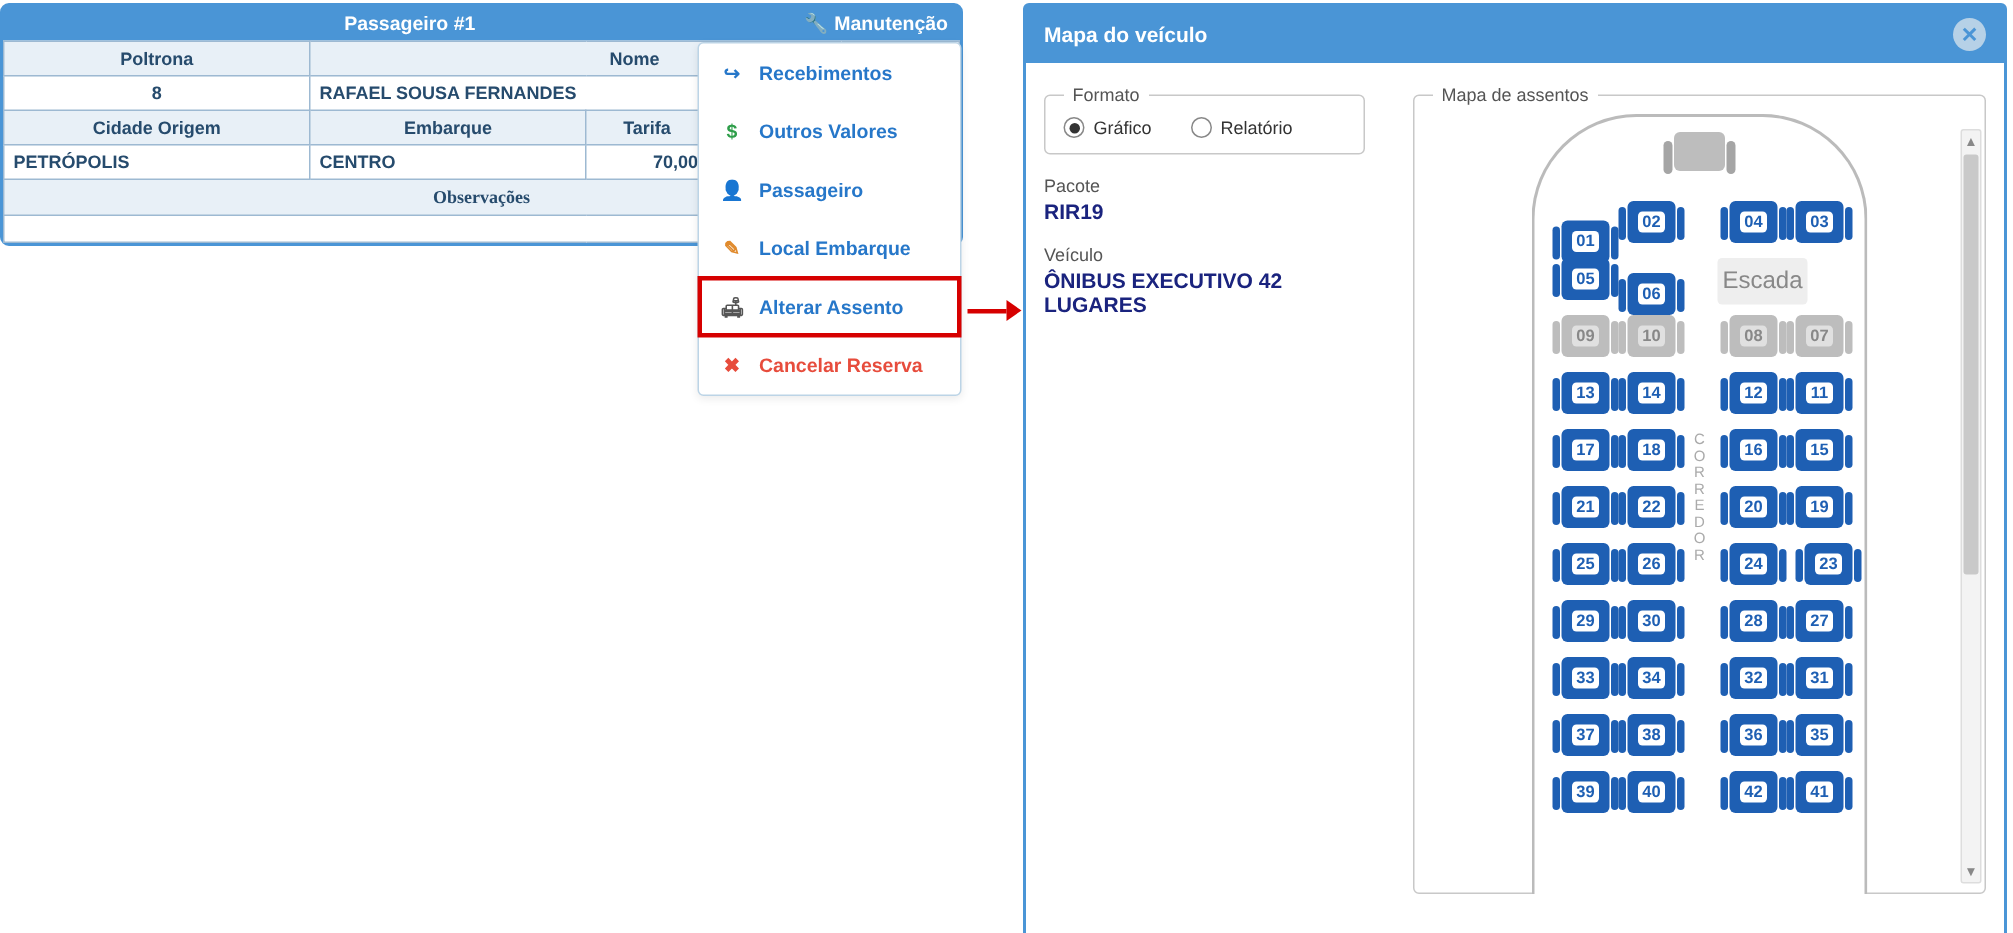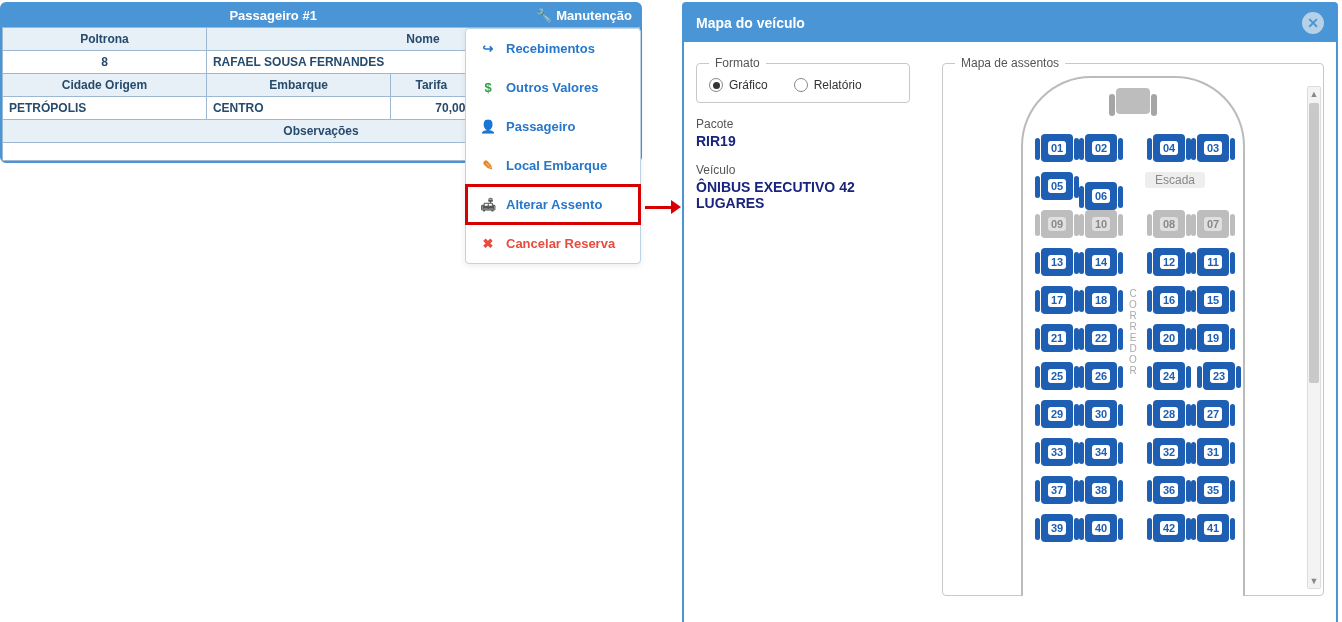--- a/index.html
+++ b/index.html
@@ -50,20 +50,21 @@
   table.grid th {
     background: #e8f0f7;
     font-weight: bold;
   }
   table.grid td.left { text-align: left; margin-top: 28px; }
   table.grid td.right { text-align: right; }
   .obs-row th {
     text-align:center;
     background: #e8f0f7;
     font-weight:bold;
+    font-family:Liberation Serif, serif;
   }
 
   
   .menu {
     position: absolute;
     left: 465px;
     top: 28px;
     width: 176px;
     background: #fff;
     border: 1px solid #bcd4e6;
@@ -227,24 +228,24 @@
     background:#fff;color:#1e5fb3;
     padding:1px 3px;border-radius:3px;
     min-width:18px;text-align:center;
   }
   .seat.disabled { background:#bdbdbd; cursor:default;}
   .seat.disabled::before,.seat.disabled::after{background:#bdbdbd;}
   .seat.disabled .seat-num { background:#e0e0e0;color:#888;}
 
   .stairs {
     position:absolute;
-    width:60px;height:16px;
+    width:60px;height:31px;
     background:#eee;
     color:#888;
-    font-size:12px;
+    font-size:16px;
     display:flex;align-items:center;justify-content:center;
     border-radius:3px;
   }
   .corredor {
     position:absolute;
     left:50%;transform:translateX(-50%);
     top:210px;
     font-size:10px;
     color:#aaa;
     letter-spacing:0px;
@@ -376,21 +377,21 @@
       <div class="info-value">RIR19</div>
       <div class="info-label">Veículo</div>
       <div class="info-value">ÔNIBUS EXECUTIVO 42 LUGARES</div>
     </div>
     <div class="right-col">
       <fieldset class="seatmap-fieldset">
         <legend>Mapa de assentos</legend>
         <div class="bus" id="bus">
           <div class="driver-seat"></div>
           <div class="corredor">CORREDOR</div>
-        <div class="seat" style="left: 18px; top: 56px;">
+        <div class="seat" style="left: 18px; top: 69px;">
               <span class="seat-num">01</span>
             </div>
             <div class="seat" style="left: 62px; top: 56px;">
               <span class="seat-num">02</span>
             </div>
             <div class="seat" style="left: 130px; top: 56px;">
               <span class="seat-num">04</span>
             </div>
             <div class="seat" style="left: 174px; top: 56px;">
               <span class="seat-num">03</span>

